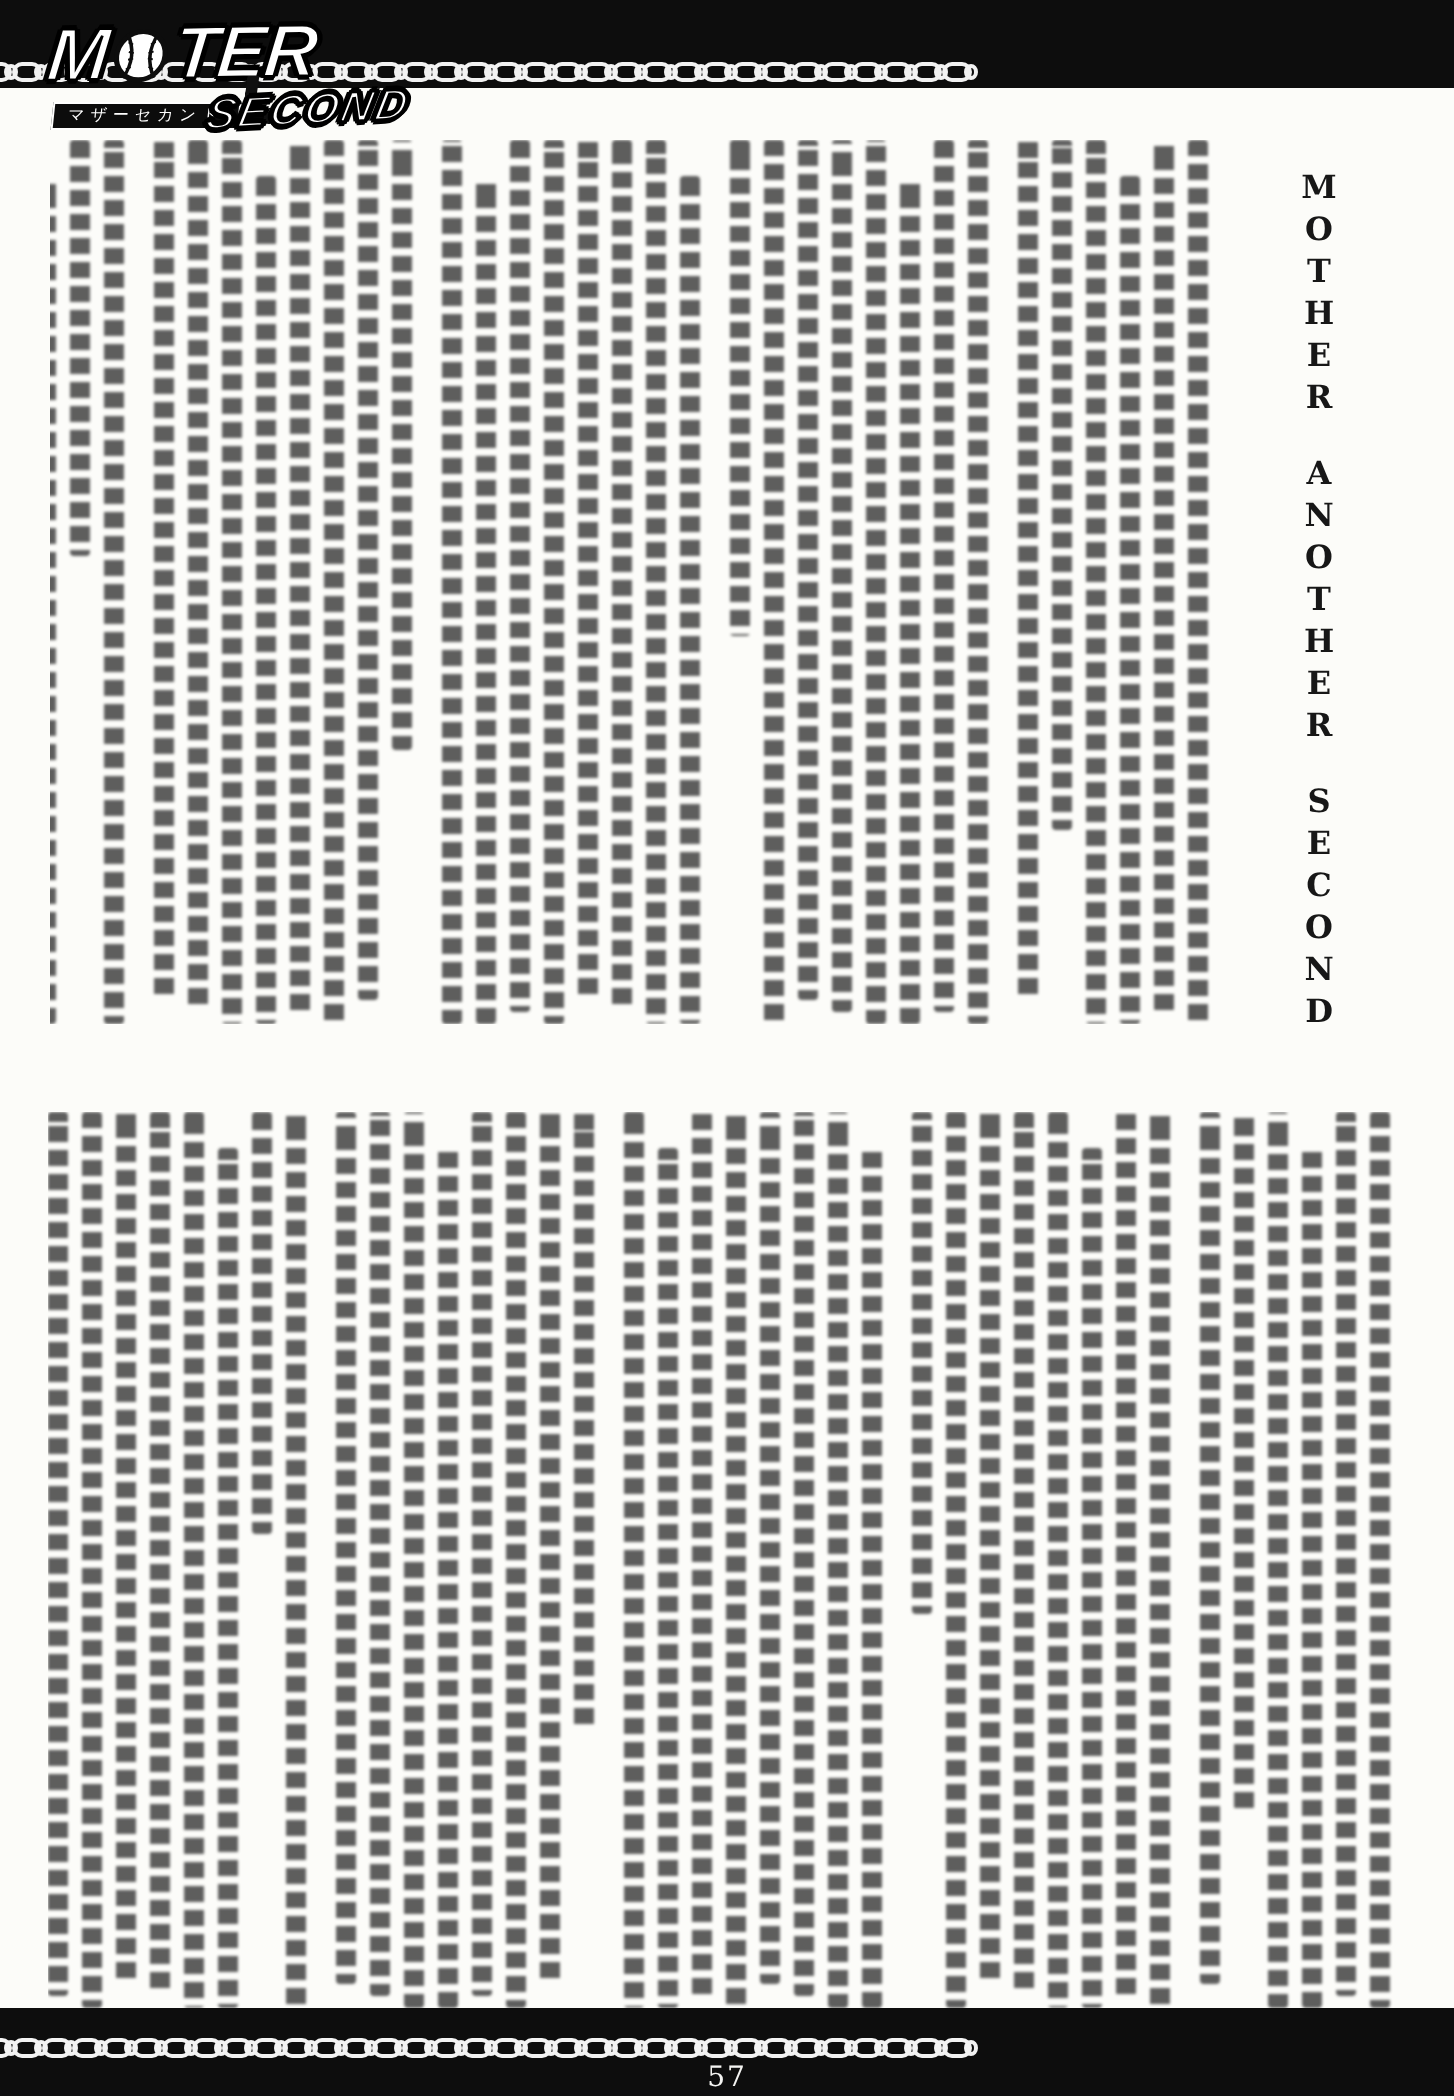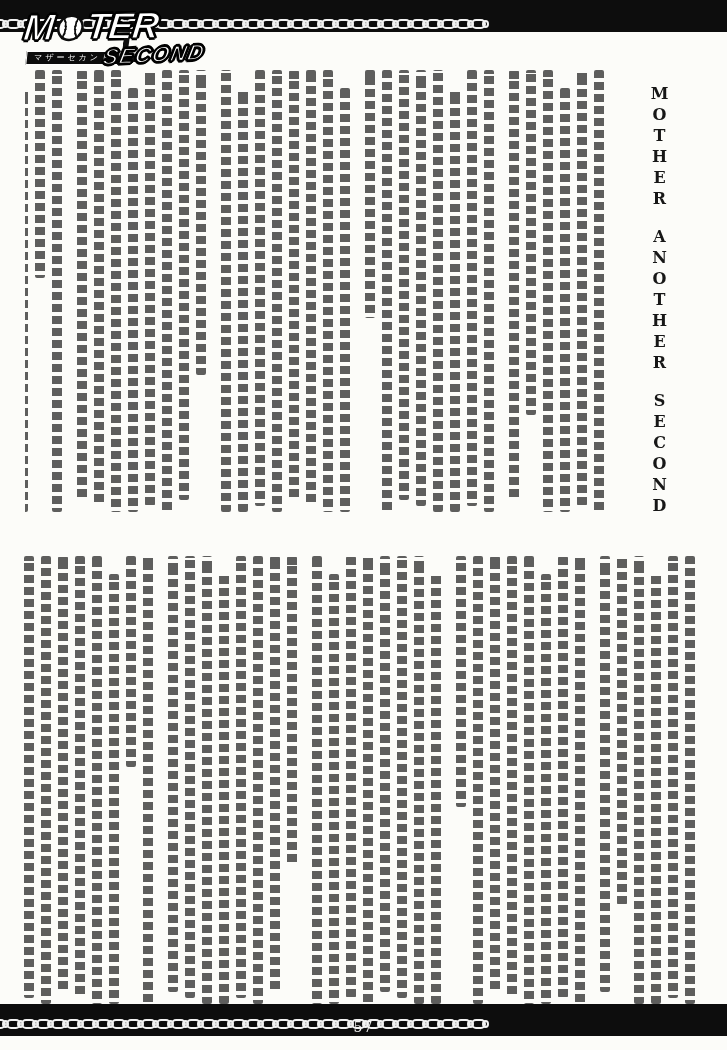--- a/index.html
+++ b/index.html
@@ -6,21 +6,21 @@
   html,body { background:#e8e8e4; }
   body { font-family:"Liberation Sans", sans-serif; }
 
   .page {
     position:relative; width:727px; height:1050px;
     background:#fcfcf9; overflow:hidden; margin:0 auto;
   }
 
   
   .chain-bar {
-    position:absolute; left:0; width:727px; height:32px;
+    position:absolute; left:0; width:727px; height:44px;
     background:#0d0d0d; overflow:hidden;
   }
   .chain-bar.top { top:0; }
   .chain-bar.bottom { top:1004px; }
   .chain-row {
     position:absolute; left:-6px; width:760px;
     display:flex; align-items:center; overflow:hidden;
   }
   .chain-bar.top .chain-row { bottom:3px; }
   .chain-bar.bottom .chain-row { top:15px; }

